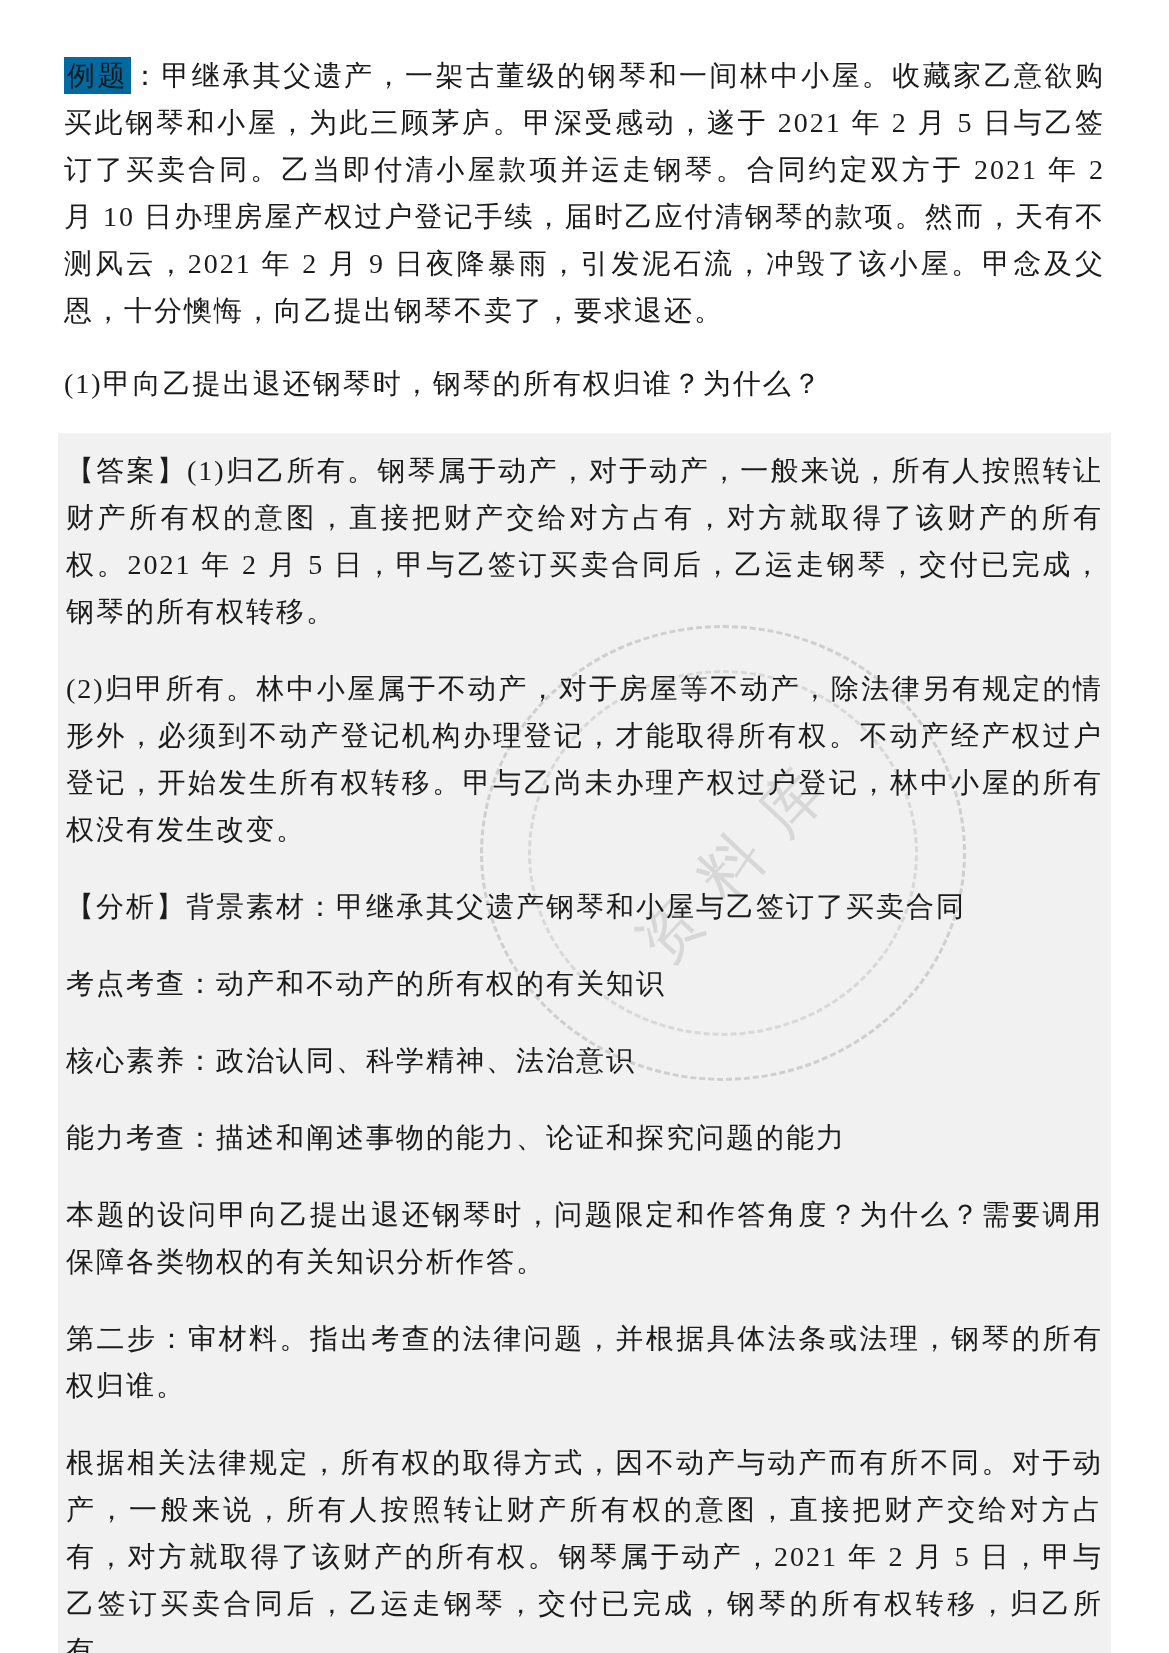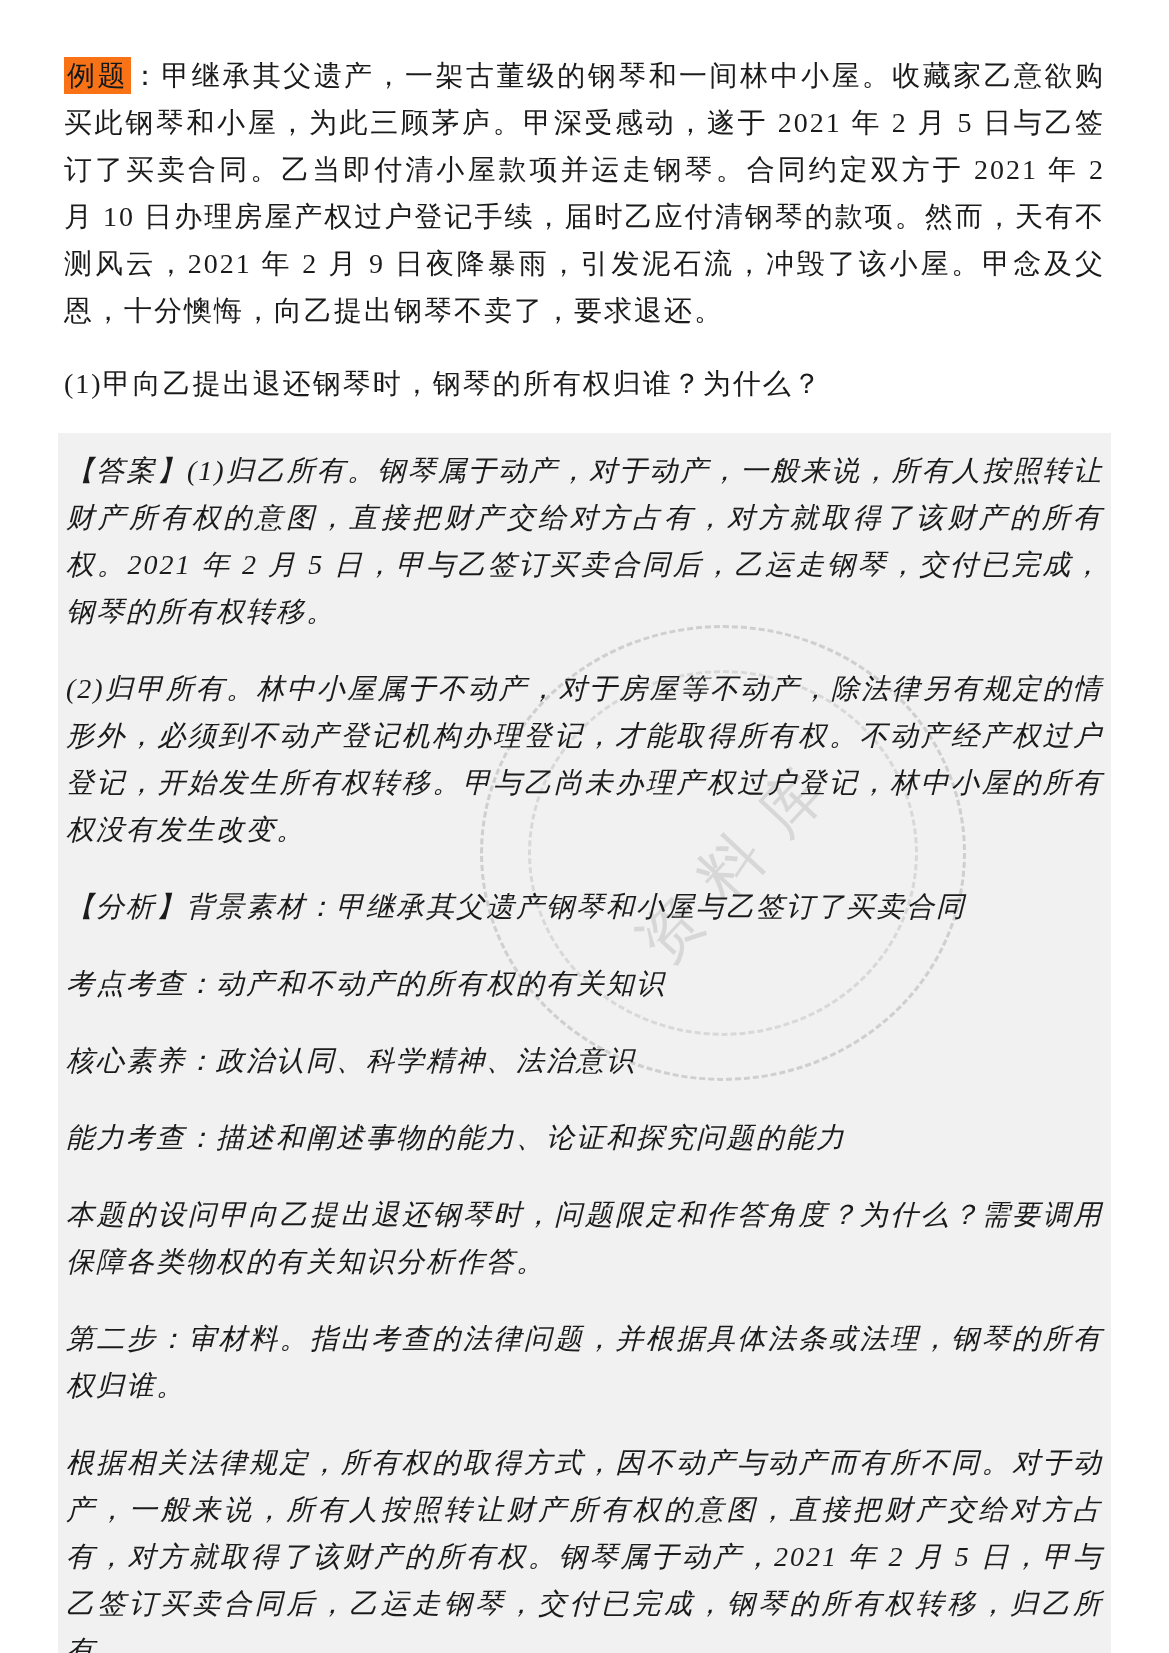--- a/index.html
+++ b/index.html
@@ -25,30 +25,30 @@
   p.docline {
     margin: 0 0 26px 0;
     font-size: 28px;
     line-height: 47px;
     letter-spacing: 2px;
     text-align: justify;
     text-justify: inter-ideograph;
   }
   .example-para { margin-bottom: 24px; }
   .hl-label {
-    background: #f97316;
+    background: #0369a1;
     color: #10181c;
     padding: 3px 3px;
   }
   .answer-block {
     background: rgba(20, 22, 24, 0.058);
     margin: 20px -6px 26px -6px;
     padding: 14px 8px 2px 8px;
   }
-  .answer-block p.docline { margin-bottom: 30px; font-style: italic; }
+  .answer-block p.docline { margin-bottom: 30px; }
   
   .watermark {
     position: absolute;
     left: 470px;
     top: 610px;
     width: 520px;
     height: 500px;
     z-index: 0;
     pointer-events: none;
   }

